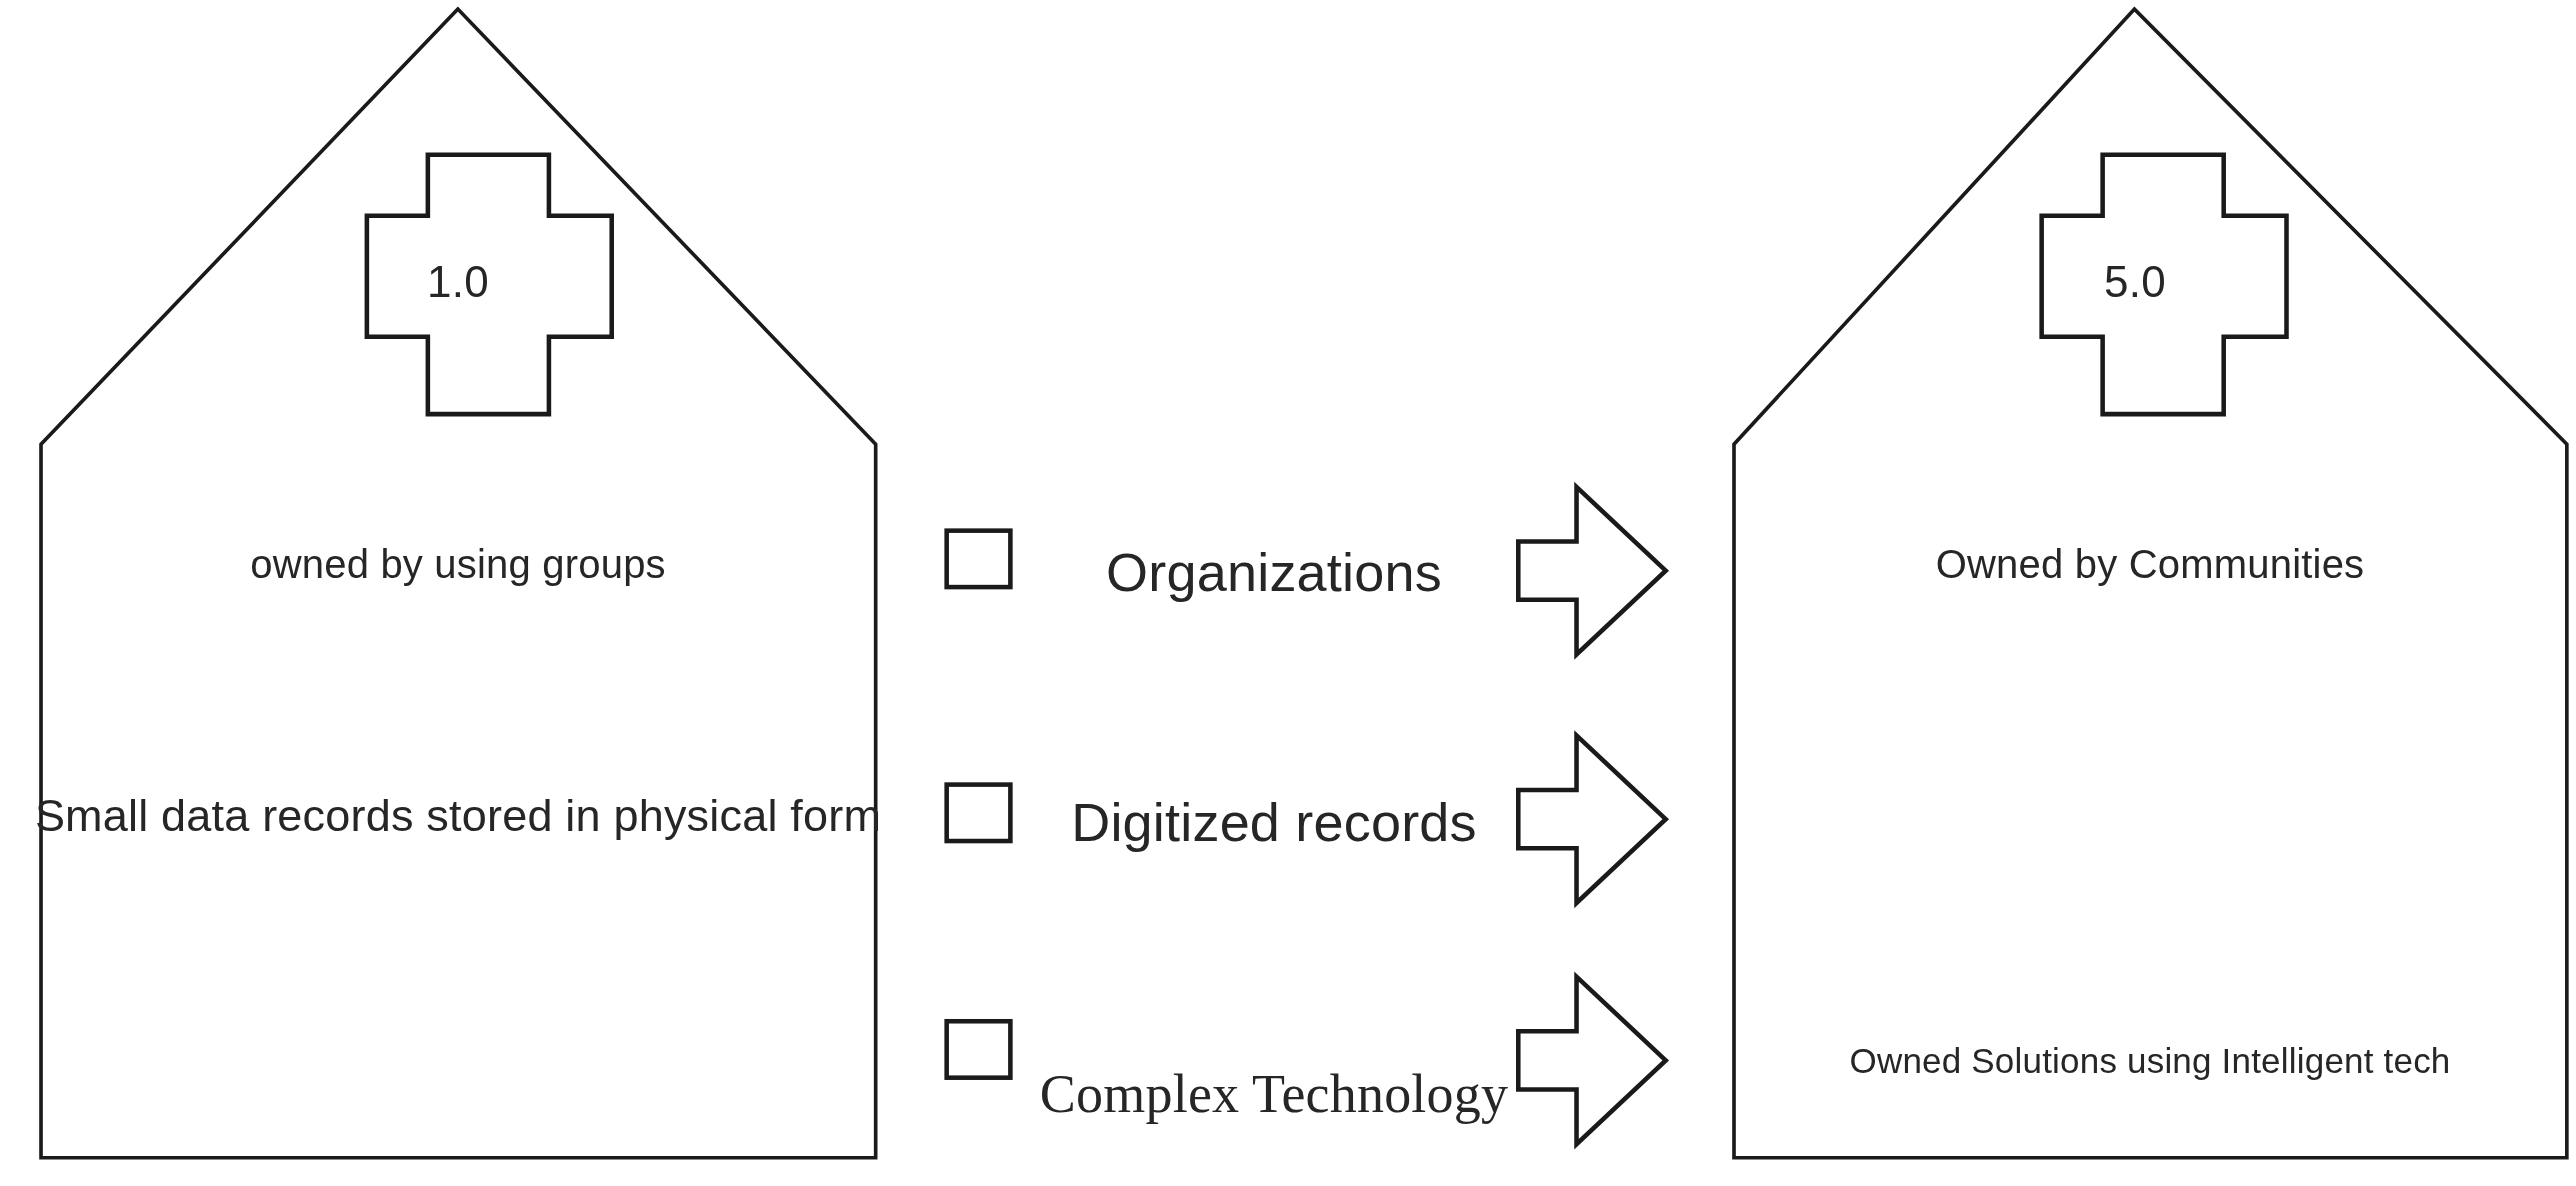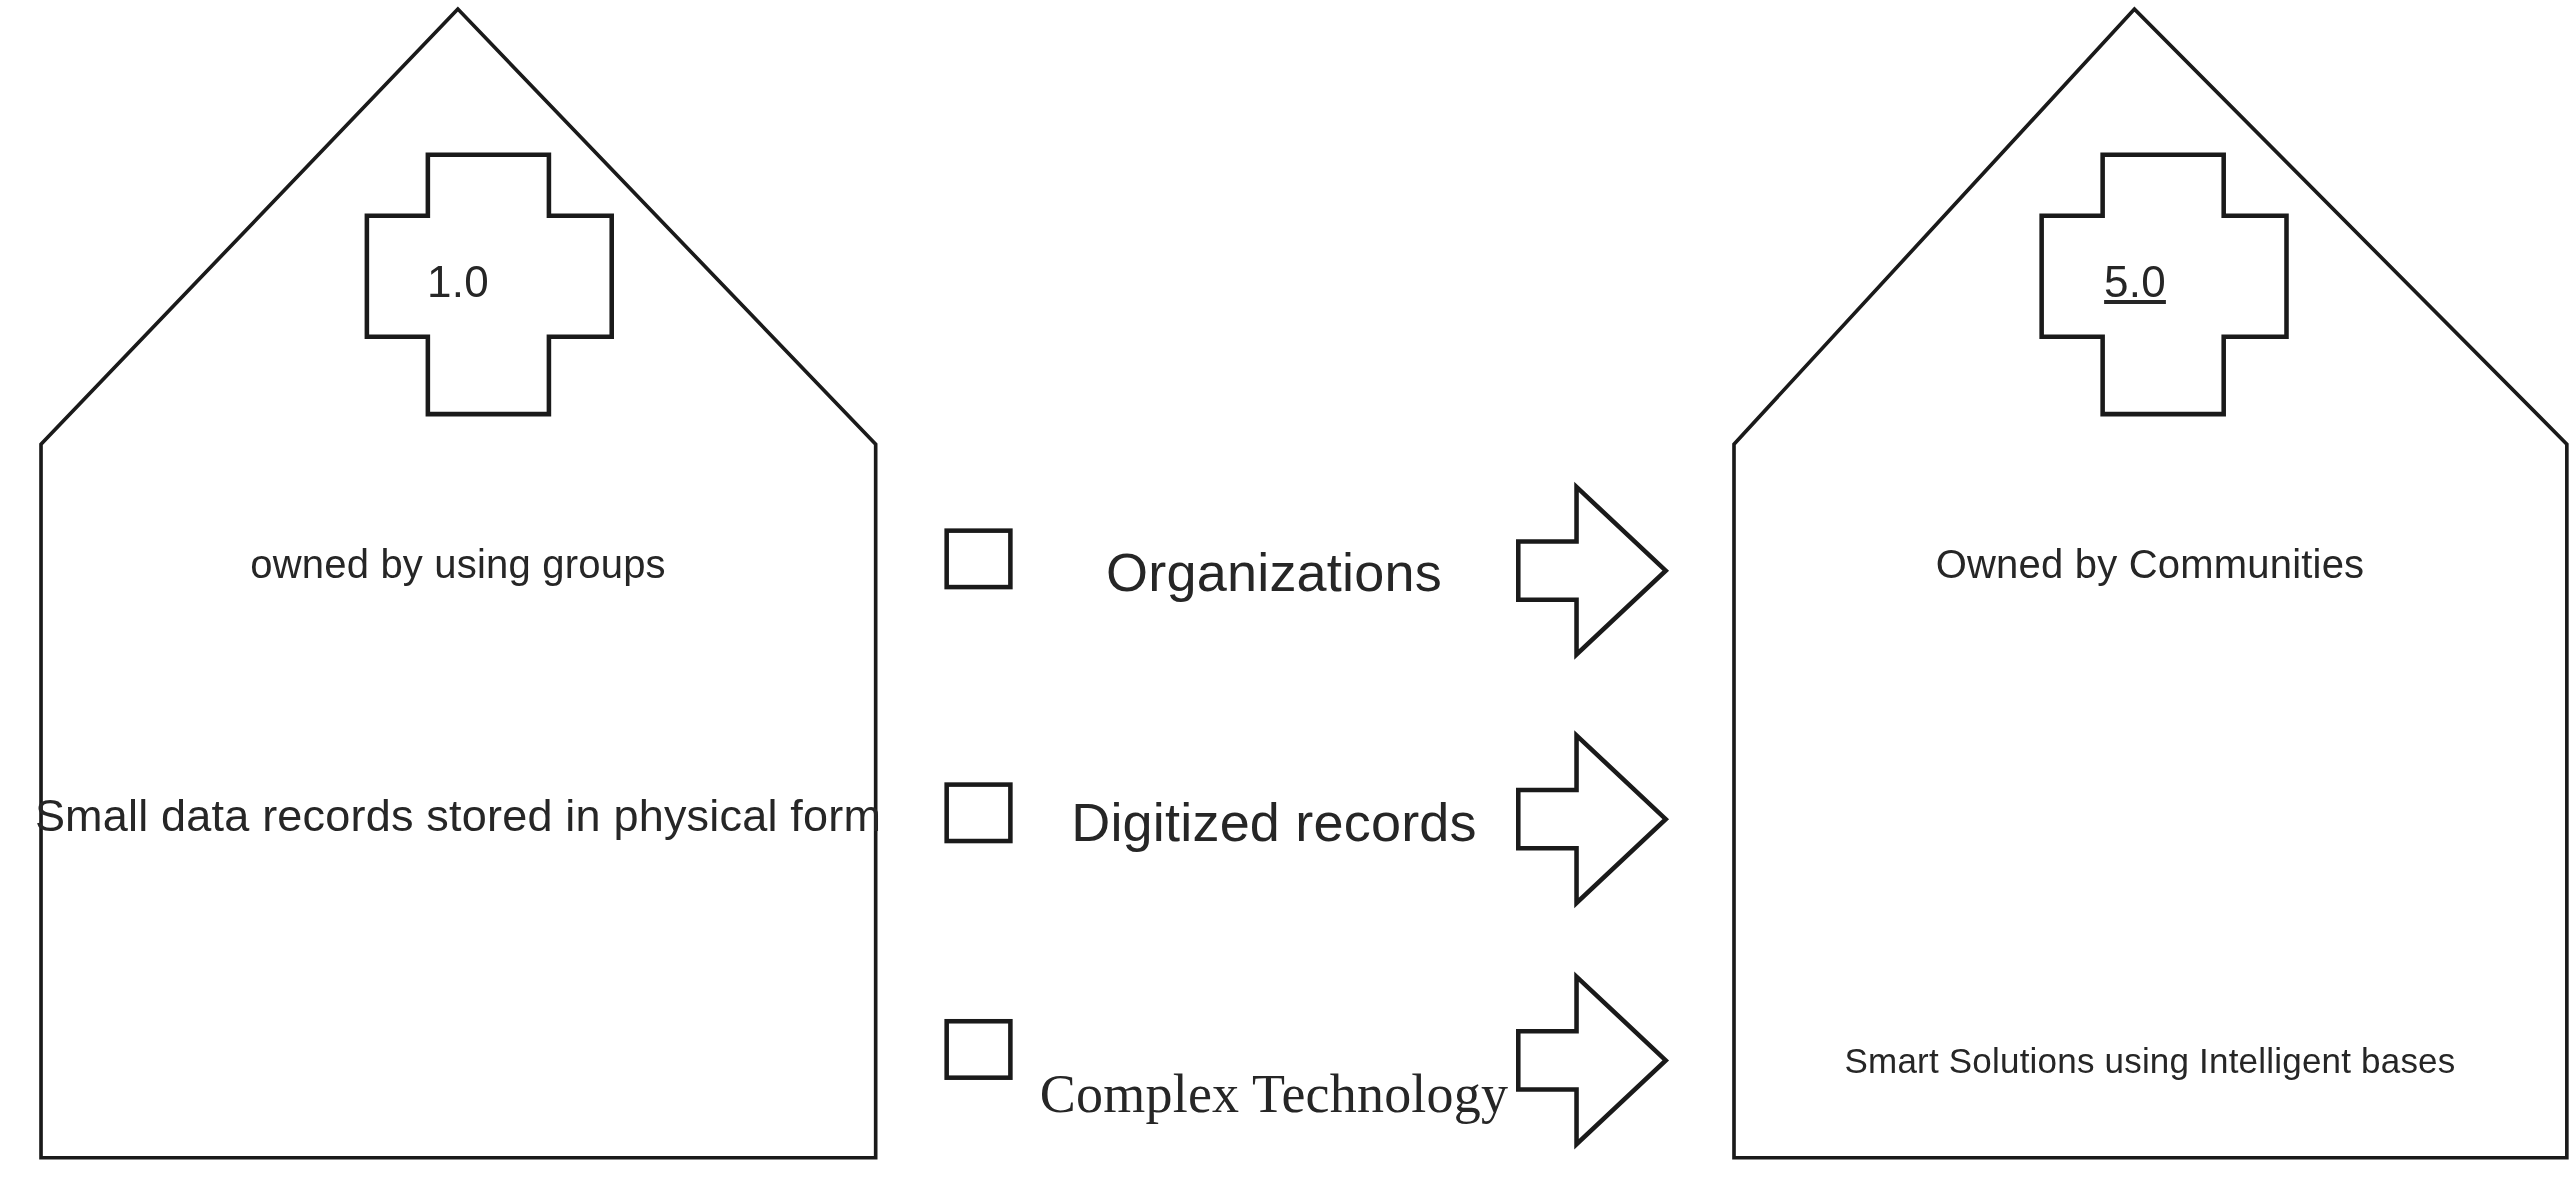--- a/index.html
+++ b/index.html
@@ -102,19 +102,19 @@
 
     <span class="txt era-num" style="left:458px; top:282px;">1.0</span>
 
     <span class="txt house-line" style="left:458px; top:564px;">owned by using groups</span>
     <span class="txt house-line xsmall" style="left:458px; top:816px;">Small data records stored in physical form</span>
 
     <span class="txt mid-label" style="left:1274px; top:572px;">Organizations</span>
     <span class="txt mid-label" style="left:1274px; top:822px;">Digitized records</span>
     <span class="txt mid-label" style="left:1274px; top:1094px;font-family:Liberation Serif, serif;">Complex Technology</span>
 
-    <span class="txt era-num" style="left:2135px; top:282px;text-decoration:underline;">5.0</span>
+    <span class="txt era-num" style="left:2135px; top:282px;">5.0</span>
 
     <span class="txt house-line" style="left:2150px; top:564px;">Owned by Communities</span>
-    <span class="txt house-line small" style="left:2150px; top:1061px;">Smart Solutions using Intelligent bases</span>
+    <span class="txt house-line small" style="left:2150px; top:1061px;">Owned Solutions using Intelligent tech</span>
   </div>
 </div>
 
 
 </body></html>

